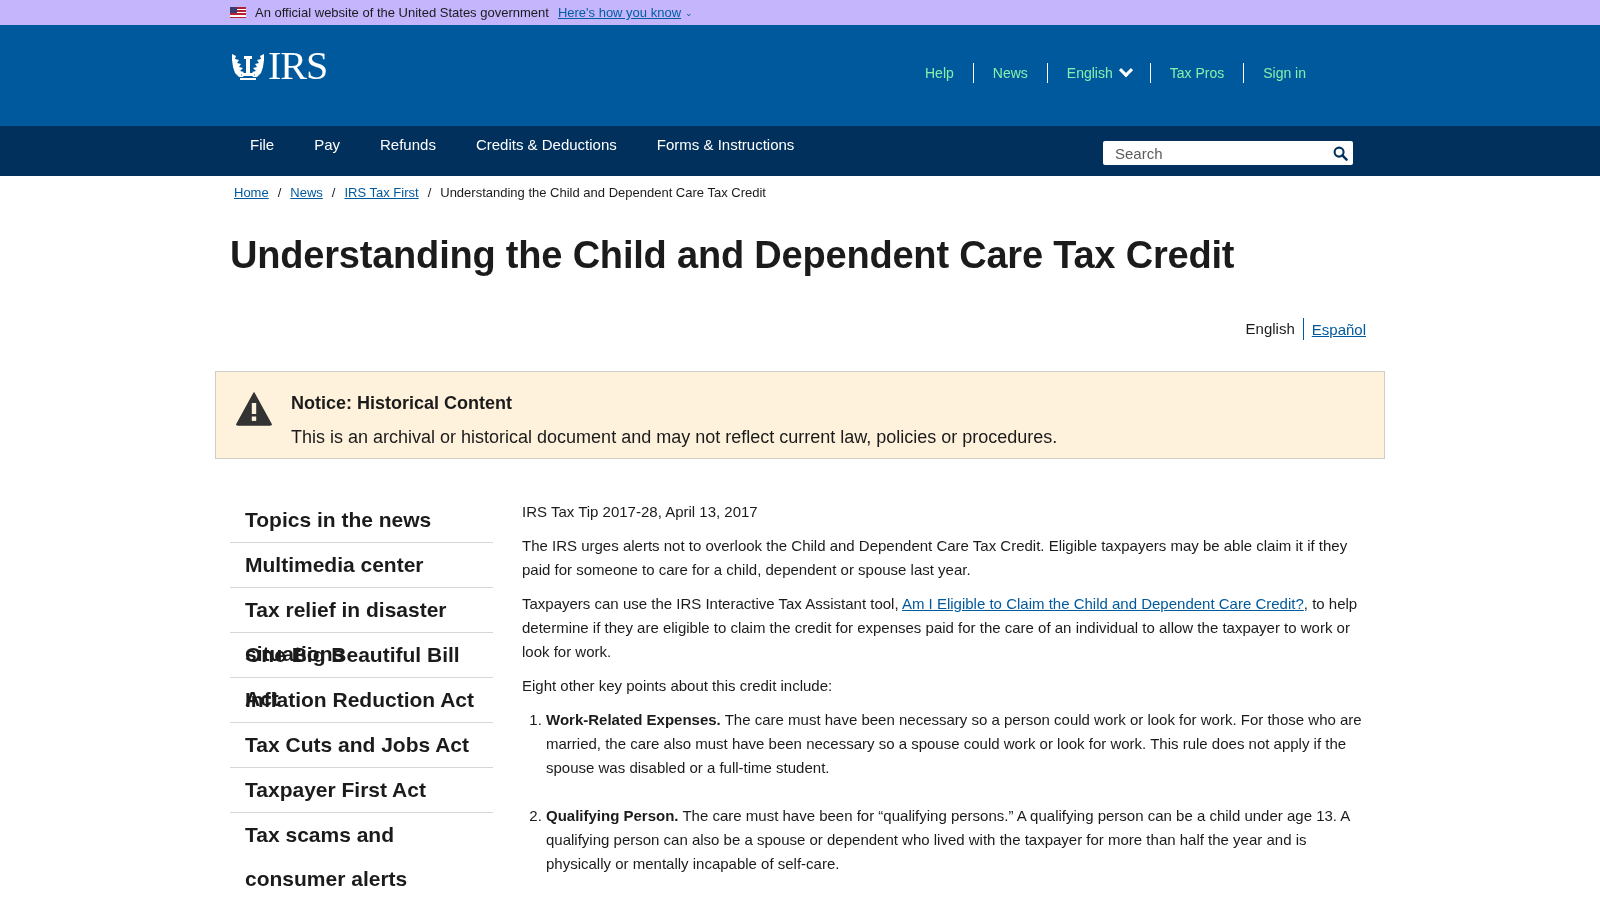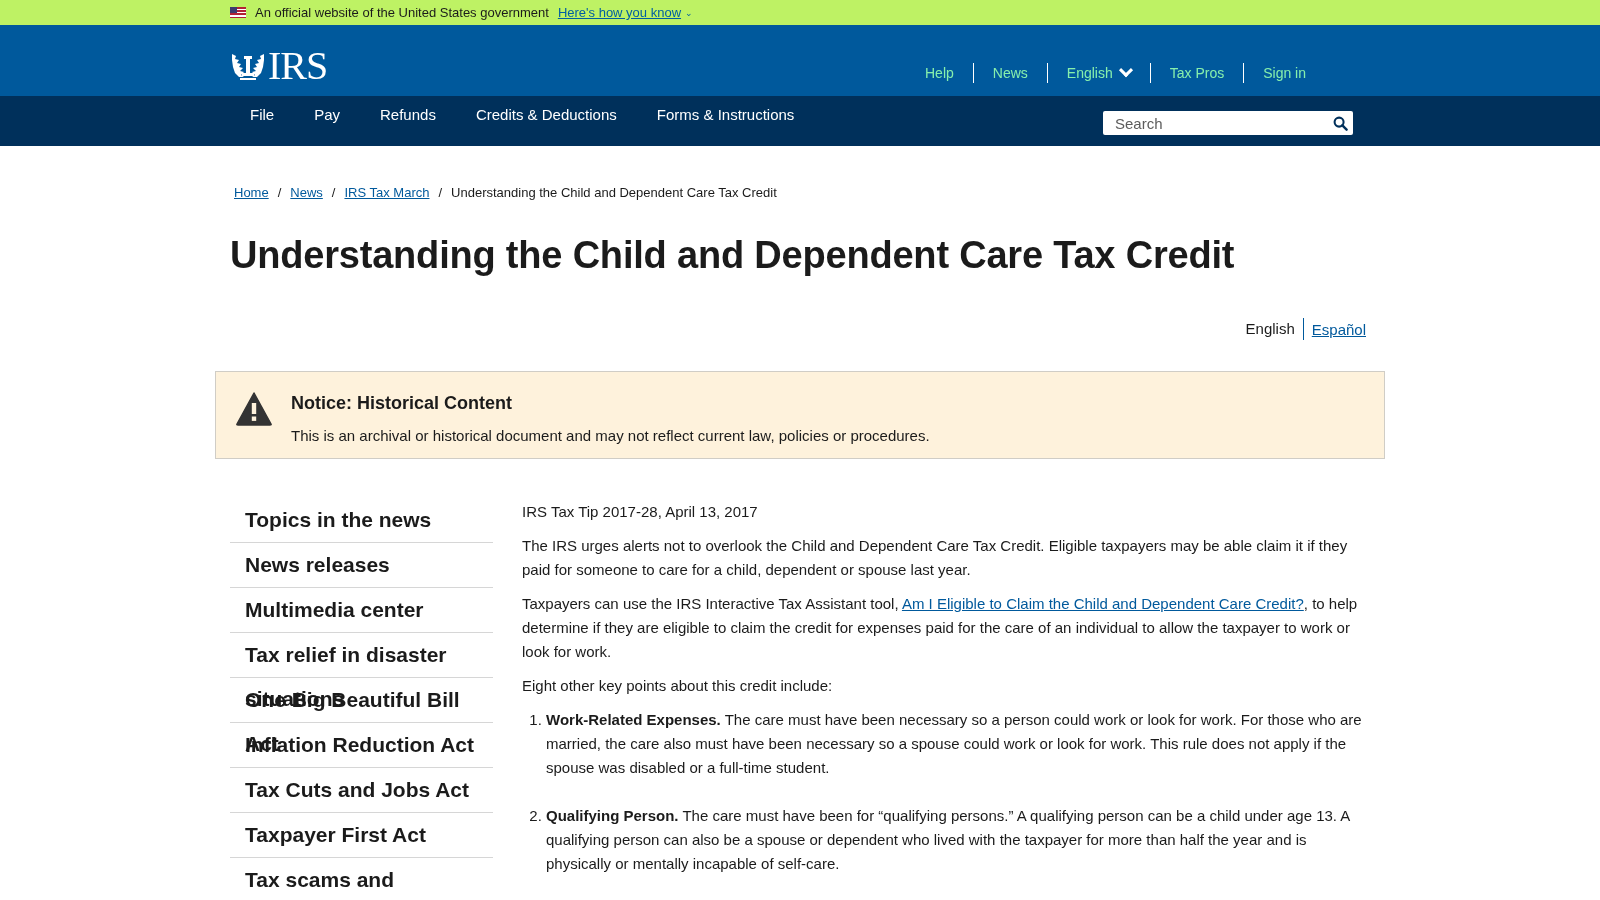--- a/index.html
+++ b/index.html
@@ -1,29 +1,29 @@
 <!DOCTYPE html>
 <html><head>
   <meta charset="utf-8">
   <style>
     * { box-sizing: border-box; margin: 0; padding: 0; }
     html, body { width: 1600px; height: 900px; overflow: hidden; background: #ffffff; }
     body { font-family: "Liberation Sans", "DejaVu Sans", sans-serif; color: #1b1b1b; }
     a { color: #00599c; text-decoration: underline; }
 
     
-    .gov-banner { height: 25px; background: #bef264; display: flex; align-items: center; padding-left: 230px; font-size: 13px; color: #1b1b1b; }
+    .gov-banner { height: 25px; background: #c4b5fd; display: flex; align-items: center; padding-left: 230px; font-size: 13px; color: #1b1b1b; }
     .flag { width: 16px; height: 11px; margin-right: 9px; position: relative; background: repeating-linear-gradient(#b22234 0 1.6px, #ffffff 1.6px 3.2px); }
     .flag::before { content: ""; position: absolute; left: 0; top: 0; width: 7px; height: 6px; background: #3c3b6e; }
     .gov-text { margin-right: 9px; }
     .gov-link { color: #005ea2; font-size: 13px; }
     .gov-chev { color: #005ea2; font-size: 9px; margin-left: 4px; }
 
     
-    .header { height: 71px; background: #00599c; position: relative; }
+    .header { height: 101px; background: #00599c; position: relative; }
     .logo { position: absolute; left: 230px; top: 23px; display: flex; align-items: center; color: #fff; }
     .logo-eagle { width: 36px; height: 36px; margin-right: 2px; }
     .logo-text { font-family: "Liberation Serif", "DejaVu Serif", serif; font-size: 40px; line-height: 36px; letter-spacing: -1px; color: #fff; }
     .util-nav { position: absolute; right: 275px; top: 38px; display: flex; align-items: center; }
     .util-item { color: #86efac; font-size: 14px; padding: 0 19px; border-left: 1px solid #ffffff; line-height: 20px; display: flex; align-items: center; text-decoration: none; }
     .util-item:first-child { border-left: none; }
     .util-chev { margin-left: 8px; width: 10px; height: 10px; border-right: 3px solid #fff; border-bottom: 3px solid #fff; transform: rotate(45deg) translate(-2px,-2px); }
 
     
     .main-nav { height: 50px; background: #00305b; position: relative; }
@@ -43,21 +43,21 @@
     .page-title { position: absolute; left: 230px; top: 234px; font-size: 38px; font-weight: bold; color: #1b1b1b; letter-spacing: -0.2px; }
 
     .lang-switch { position: absolute; right: 234px; top: 318px; display: flex; align-items: center; font-size: 15px; }
     .lang-current { padding-right: 8px; border-right: 1px solid #00599c; line-height: 22px; }
     .lang-alt { padding-left: 8px; color: #00599c; }
 
     
     .notice { position: absolute; left: 215px; top: 371px; width: 1170px; height: 88px; background: #fef2dc; border: 1px solid #d0cdc6; }
     .notice-icon { position: absolute; left: 20px; top: 20px; width: 36px; height: 34px; }
     .notice-title { position: absolute; left: 75px; top: 21px; font-size: 18px; font-weight: bold; color: #1b1b1b; }
-    .notice-body { position: absolute; left: 75px; top: 55px; font-size: 15px; color: #1b1b1b; }
+    .notice-body { position: absolute; left: 75px; top: 55px; font-size: 18px; color: #1b1b1b; }
 
     
     .sidebar { position: absolute; left: 230px; top: 498px; width: 263px; }
     .side-item { display: block; height: 45px; line-height: 44px; padding-left: 15px; font-size: 21px; font-weight: bold; color: #1b1b1b; text-decoration: none; border-bottom: 1px solid #d6d6d6; }
     .side-item:first-child { height: 45px; }
     .side-item:last-child { border-bottom: none; }
 
     
     .article { position: absolute; left: 522px; top: 500px; width: 840px; font-size: 15px; line-height: 24px; color: #1b1b1b; }
     .article p { margin-bottom: 10px; }
@@ -119,21 +119,21 @@
       </svg>
     </span>
   </div>
 </div>
 
 <nav class="breadcrumb">
   <a href="#">Home</a>
   <span class="bc-sep">/</span>
   <a href="#">News</a>
   <span class="bc-sep">/</span>
-  <a href="#">IRS Tax March</a>
+  <a href="#">IRS Tax First</a>
   <span class="bc-sep">/</span>
   <span class="bc-current">Understanding the Child and Dependent Care Tax Credit</span>
 </nav>
 
 <h1 class="page-title">Understanding the Child and Dependent Care Tax Credit</h1>
 
 <div class="lang-switch">
   <span class="lang-current">English</span>
   <a class="lang-alt" href="#">Español</a>
 </div>
@@ -143,21 +143,20 @@
     <path d="M18 1 L35 32 Q35.5 33 34 33 L2 33 Q0.5 33 1 32 Z" fill="#333" stroke="#333" stroke-width="1.5" stroke-linejoin="round"></path>
     <rect x="15.8" y="11" width="4.4" height="11" fill="#fef2dc"></rect>
     <rect x="15.8" y="24.5" width="4.4" height="4.4" fill="#fef2dc"></rect>
   </svg>
   <div class="notice-title">Notice: Historical Content</div>
   <div class="notice-body">This is an archival or historical document and may not reflect current law, policies or procedures.</div>
 </div>
 
 <nav class="sidebar">
   <a class="side-item" href="#">Topics in the news</a>
-  <a class="side-item" href="#">News releases</a>
   <a class="side-item" href="#">Multimedia center</a>
   <a class="side-item" href="#">Tax relief in disaster situations</a>
   <a class="side-item" href="#">One Big Beautiful Bill Act</a>
   <a class="side-item" href="#">Inflation Reduction Act</a>
   <a class="side-item" href="#">Tax Cuts and Jobs Act</a>
   <a class="side-item" href="#">Taxpayer First Act</a>
   <a class="side-item" href="#">Tax scams and consumer alerts</a>
 </nav>
 
 <article class="article">

